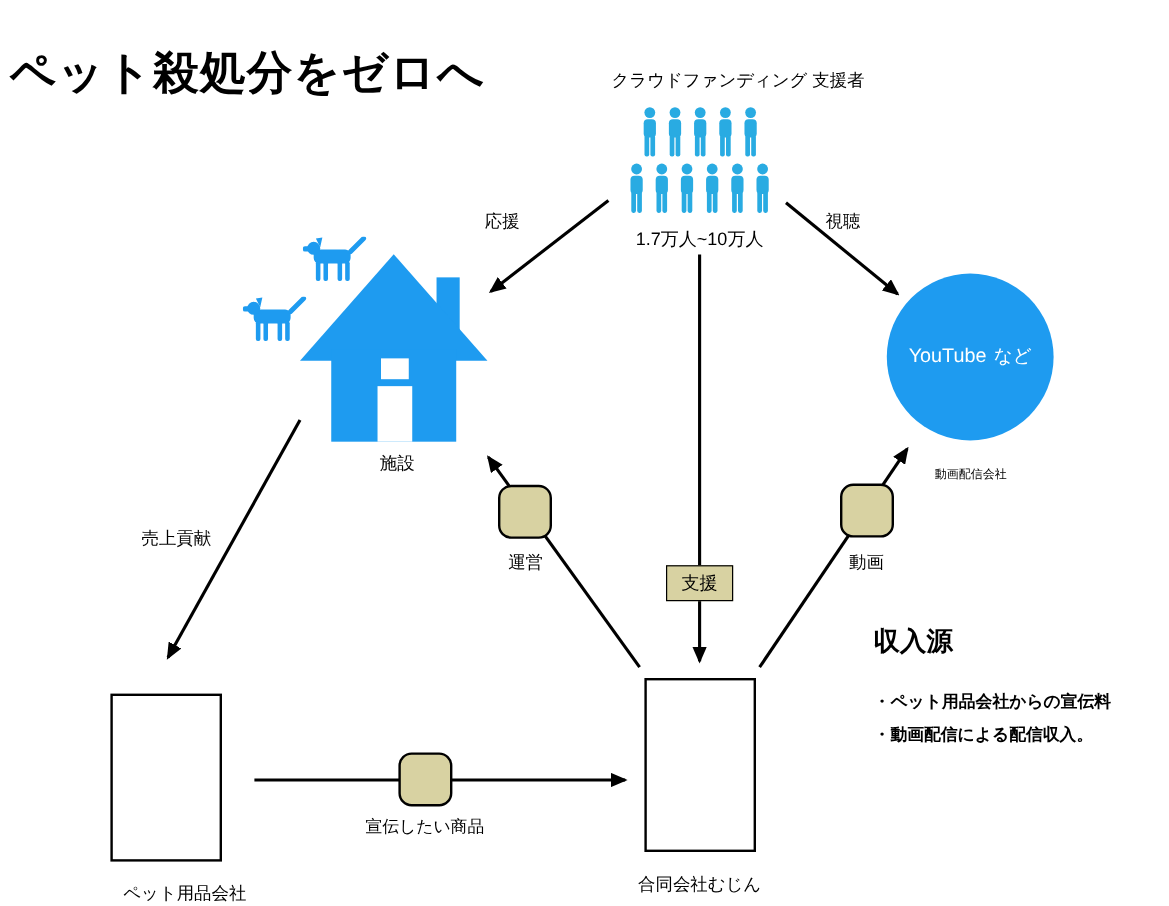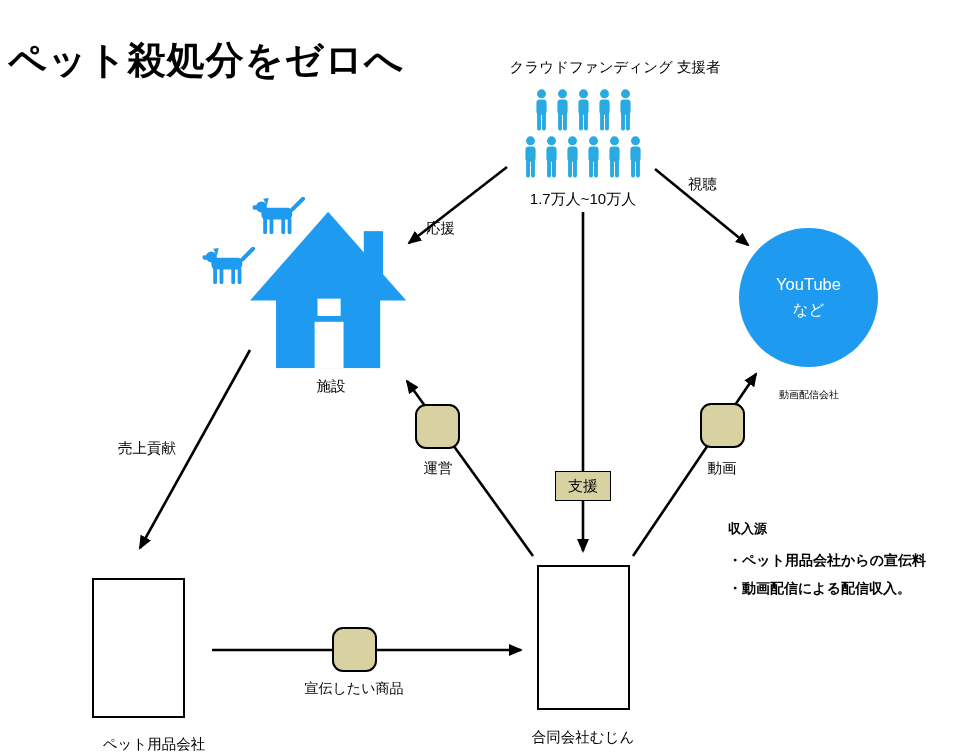--- a/index.html
+++ b/index.html
@@ -13,35 +13,35 @@
   .center { transform:translateX(-50%); }
   .crowd { position:absolute; left:583px; top:88px; transform:translateX(-50%);
            display:flex; flex-direction:column; align-items:center; gap:3px; }
   .crowd-row { display:flex; gap:4px; }
   .person-icon { width:17px; height:44px; fill:var(--person-blue,#29ABE2); }
   .house-icon { position:absolute; left:250px; top:206px; width:162px; height:166px; fill:var(--blue,#1E9BF0); }
   .dog-icon { position:absolute; width:57px; height:38px; fill:var(--blue,#1E9BF0); }
   .dog-1 { left:251px; top:197px; }
   .dog-2 { left:201px; top:247px; }
   .yt-circle { position:absolute; left:739px; top:228px; width:139px; height:139px; border-radius:50%;
-               background:var(--blue,#1E9BF0); color:#fff; display:flex; flex-direction:column;
+               background:var(--blue,#1E9BF0); color:#fff; display:flex; flex-direction:row;
                align-items:center; justify-content:center; gap:6px; }
   .yt-line1 { font-size:16.5px; }
   .yt-line2 { font-size:15.5px; }
   .chip { position:absolute; width:45px; height:45px; background:var(--beige,#D8D2A2);
           border:2px solid #000; border-radius:11px; box-sizing:border-box; }
   .fund-box { position:absolute; left:583px; top:471px; transform:translateX(-50%);
               width:56px; height:30px; background:var(--beige,#D8D2A2); border:1.5px solid #000;
               box-sizing:border-box; display:flex; align-items:center; justify-content:center;
               font-size:15px; font-weight:400; }
   .node-rect { position:absolute; background:#fff; border:2.5px solid #000; box-sizing:border-box; }
   .rect-petshop { left:92px; top:578px; width:93px; height:140px; }
   .rect-company { left:537px; top:565px; width:93px; height:145px; }
   .income { position:absolute; left:728px; top:520px; }
-  .income-heading { font-size:13px; font-weight:700; margin:0 0 8px 0; }
+  .income-heading { font-size:22px; font-weight:700; margin:0 0 20px 0; }
   .income-list { list-style:none; margin:0; padding:0; }
   .income-list li { font-size:14px; font-weight:600; line-height:28px; white-space:nowrap; }
   .defs-holder { position:absolute; width:0; height:0; overflow:hidden; }
 </style>
 </head>
 <body>
 
 <div class="canvas">
 
   <svg class="defs-holder" aria-hidden="true">
@@ -118,21 +118,21 @@
         <svg class="person-icon" viewBox="0 0 20 50">
           <use href="#person"></use>
         </svg>
         <svg class="person-icon" viewBox="0 0 20 50">
           <use href="#person"></use>
         </svg>
       </div>
     </div>
   <div class="label center" style="left:583px; top:190px; font-size:15px;">1.7万人~10万人</div>
 
-  <div class="label" style="left:426px; top:175px;margin-top:44px;">応援</div>
+  <div class="label" style="left:404px; top:175px;">応援</div>
   <div class="label" style="left:688px; top:175px;">視聴</div>
 
   <svg class="house-icon" viewBox="0 0 168 168">
     <rect x="118" y="24" width="20" height="60"></rect>
     <polygon points="81,4 162,96 0,96"></polygon>
     <rect x="27" y="86" width="108" height="80"></rect>
     <rect x="70" y="94" width="24" height="18" fill="#fff"></rect>
     <rect x="67" y="118" width="30" height="48" fill="#fff"></rect>
   </svg>
   <svg class="dog-icon dog-1" style="color:var(--blue,#1E9BF0)" viewBox="0 0 60 42">

